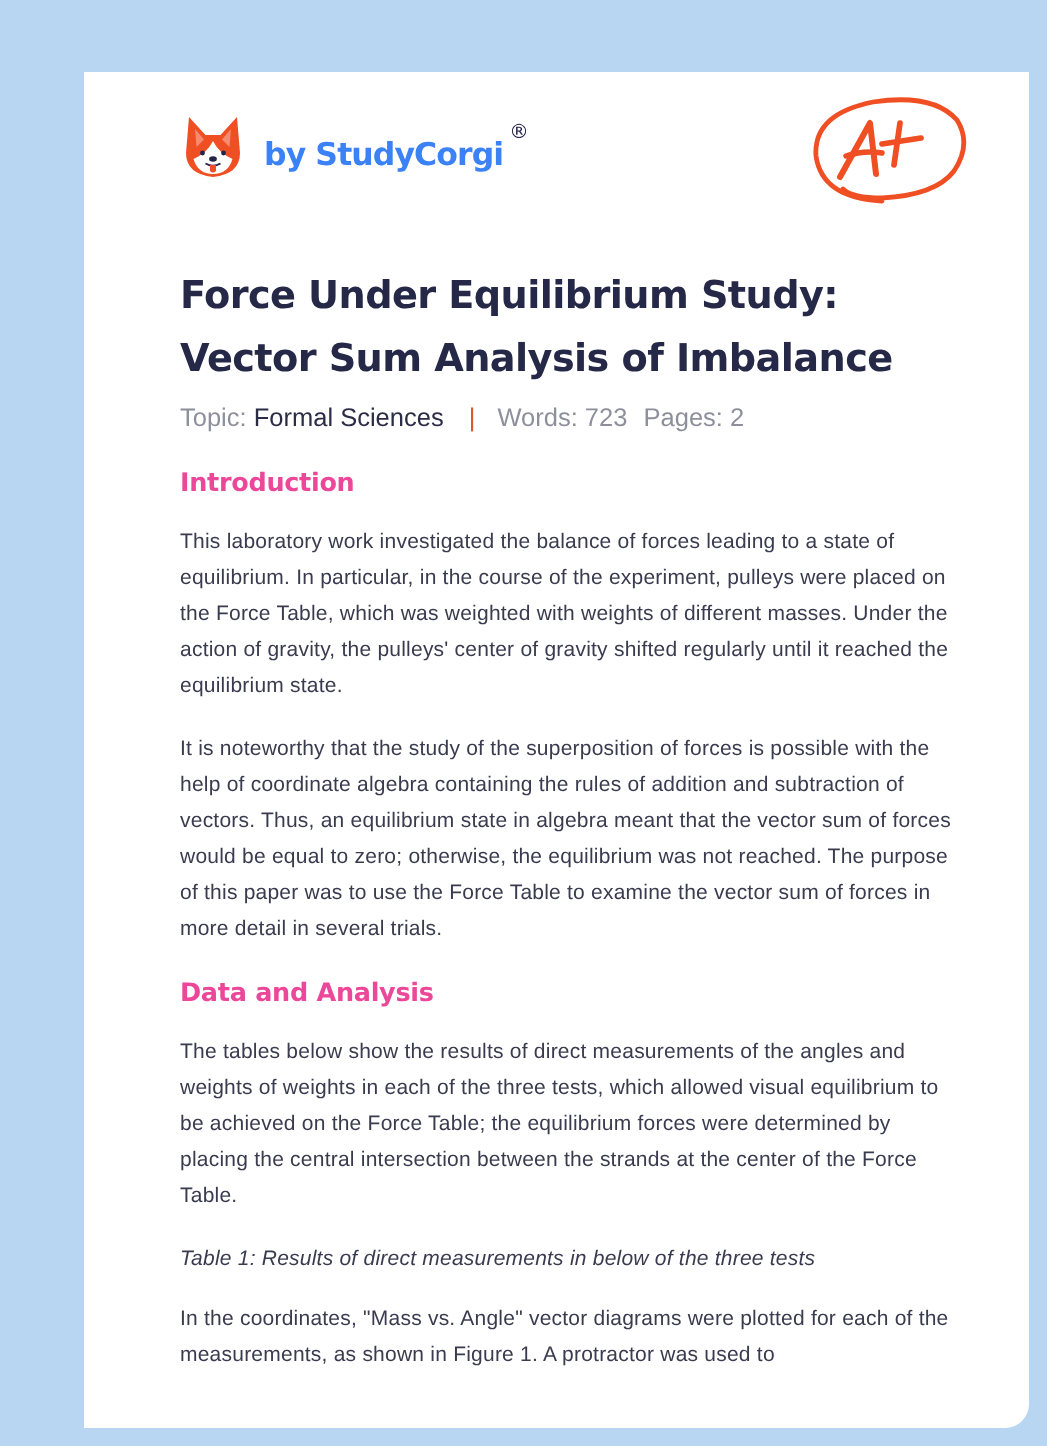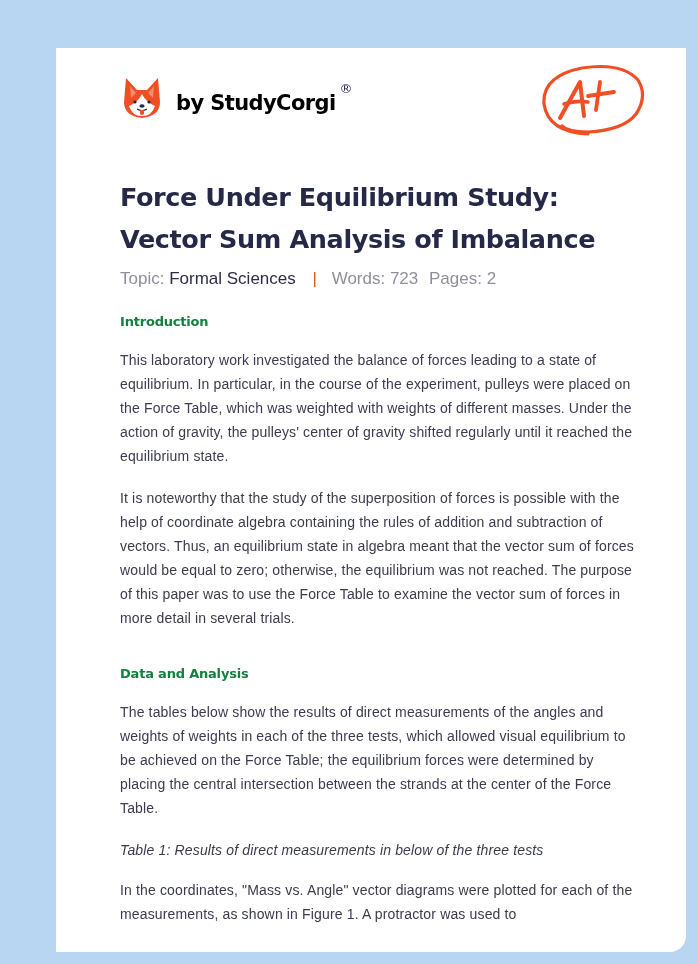--- a/index.html
+++ b/index.html
@@ -17,21 +17,21 @@
     overflow: hidden;
   }
   .logo {
     position: absolute; left: 66px; top: 28px;
     display: flex; align-items: center;
   }
   .logo svg { width: 40px; height: 44px; }
   .logo-text {
     margin-left: 14px; margin-top: 10px;
     font-family: "DejaVu Sans", sans-serif;
-    font-weight: bold; font-size: 21px; color: #000000;
+    font-weight: bold; font-size: 21px; color: #3b82f6;
     letter-spacing: -0.6px;
   }
   .logo-reg {
     font-family: "DejaVu Sans", sans-serif;
     font-size: 13px; color: #24234a;
     position: relative; top: -10px; margin-left: 4px;
   }
   .grade {
     position: absolute; left: 482px; top: 12px; width: 110px; height: 80px;
   }
@@ -48,30 +48,30 @@
     white-space: nowrap;
   }
   .meta .topic-value { color: #2b2c45; }
   .meta .sep { color: #e0542a; margin: 0 10px 0 12px; }
   .meta .gap { margin-left: 6px; }
   .content {
     position: absolute; left: 64px; top: 262px; width: 516px;
   }
   h2 {
     font-family: "DejaVu Sans", sans-serif;
-    font-weight: bold; font-size: 13px; color: #15803d;
+    font-weight: bold; font-size: 17px; color: #ec4899;
     margin: 0 0 14px 0; line-height: 24px; letter-spacing: -0.2px;
   }
   p {
     margin: 0 0 18px 0;
     font-size: 14px; line-height: 24px; color: #3a3b4f;
     letter-spacing: 0.15px;
   }
   p.caption { font-style: italic; margin-bottom: 16px; }
-  .h2-data { margin-top: 32px; }
+  .h2-data { margin-top: 20px; }
 </style>
 </head>
 <body>
 
 <div class="card">
 
   <div class="logo">
     <svg viewBox="0 0 40 44">
       <path d="M4 2 L15 14 L25 14 L36 2 L38 26 Q38 40 20 42 Q2 40 2 26 Z" fill="#f04e23"></path>
       <path d="M8 10 L14 17 L9 22 Z" fill="#ffffff" opacity="0.35"></path>

